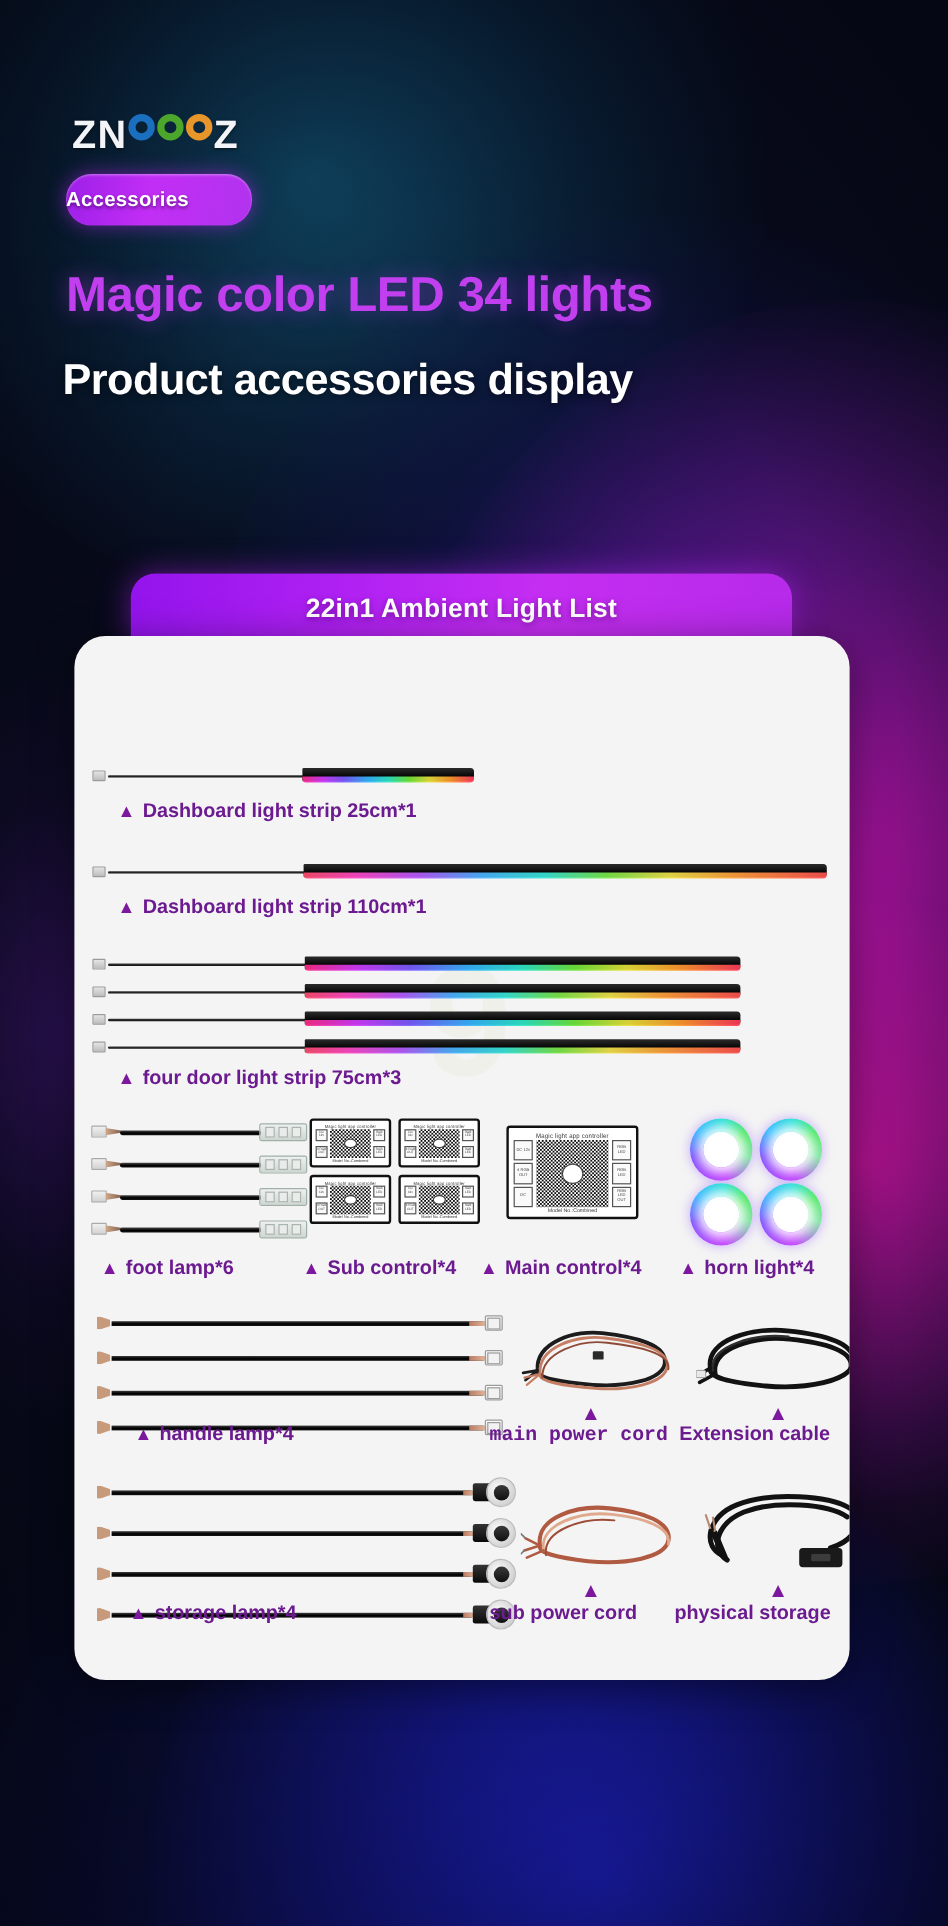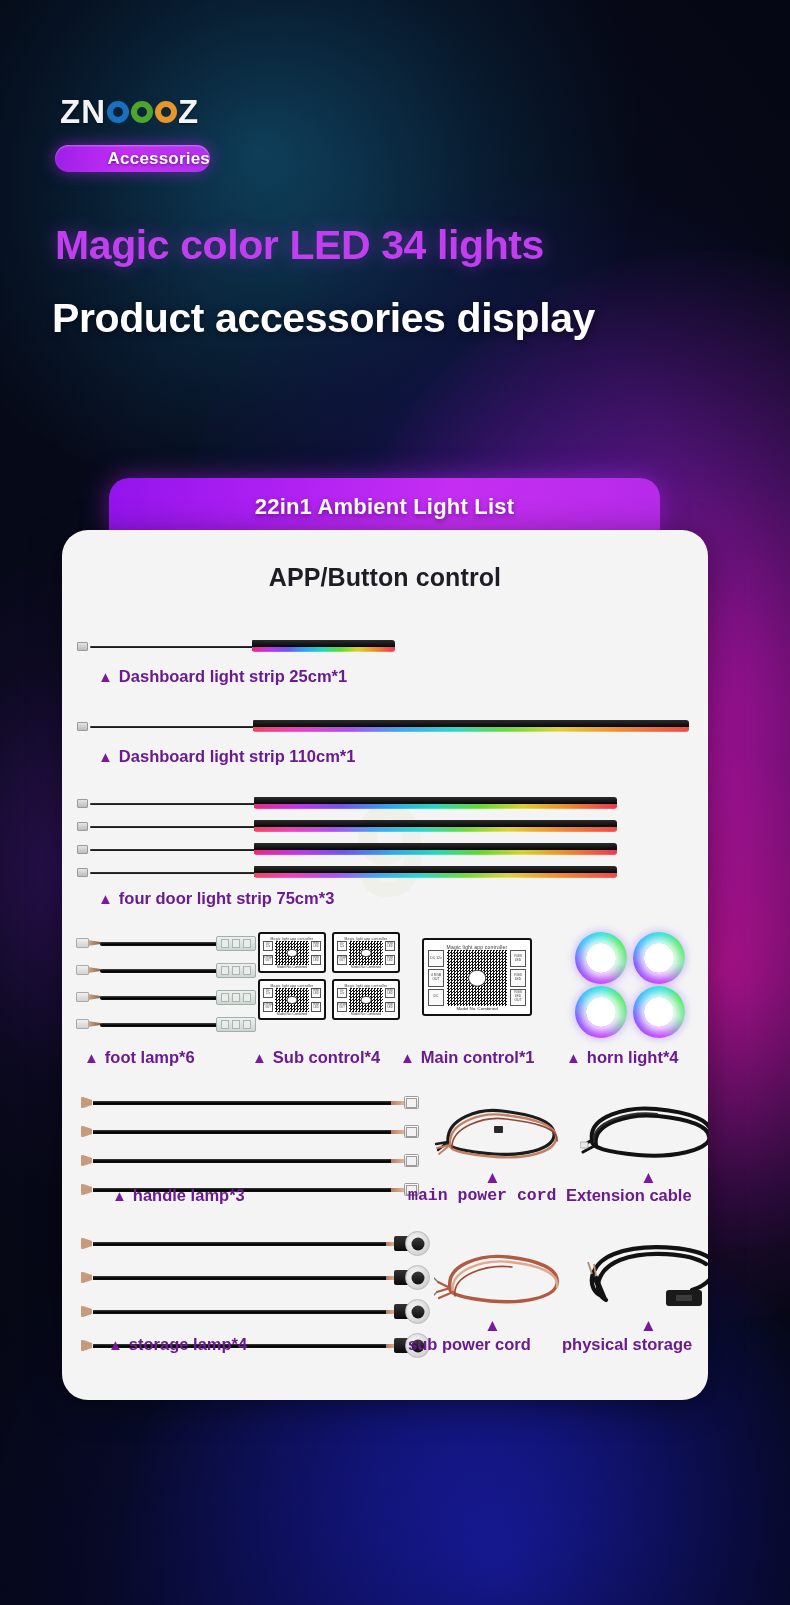--- a/index.html
+++ b/index.html
@@ -38,41 +38,41 @@
     left:-180px; top:560px; width:520px; height:620px;
     background:radial-gradient(ellipse at center, rgba(62,20,110,.7) 0%, rgba(30,12,60,.3) 48%, rgba(7,12,30,0) 76%);
   }
   .g-deep { position:absolute; inset:0;
     background:radial-gradient(ellipse 120% 70% at 50% 115%, rgba(30,34,210,.55) 0%, rgba(0,0,0,0) 62%); }
   .vignette { position:absolute; inset:0;
     background:radial-gradient(ellipse 95% 75% at 50% 45%, rgba(0,0,0,0) 42%, rgba(2,3,12,.72) 100%); }
 
   
   #content { position:relative; z-index:3; }
-  .logo { position:absolute; left:60px; top:95px; display:flex; align-items:center; }
+  .logo { position:absolute; left:60px; top:95px; display:flex; align-items:flex-start; }
   .logo span { font-size:33px; font-weight:bold; letter-spacing:1px; color:#f2f4f7;
     text-shadow:0 1px 3px rgba(0,0,0,.6); line-height:1; }
   .ring { width:22px; height:22px; border-radius:50%; border:6px solid #888;
     margin:0 1px; display:inline-block; }
   .ring.b { border-color:#1a6fbf; }
   .ring.g { border-color:#4ca62c; }
   .ring.o { border-color:#e8952a; }
 
-  .pill { position:absolute; left:55px; top:145px; width:155px; height:27px;
+  .pill { position:absolute; left:55px; top:145px; width:155px; height:43px;
     border-radius:21px;
     background:linear-gradient(100deg,#9d1fe8 0%,#c22ef5 45%,#b133ee 100%);
     box-shadow:0 0 16px rgba(180,40,240,.55), inset 0 1px 2px rgba(255,255,255,.35);
-    display:flex; align-items:center; justify-content:flex-end; }
+    display:flex; align-items:center; justify-content:flex-start; }
   .pill span { color:#fff; font-size:17px; font-weight:bold; letter-spacing:.2px;
     text-shadow:0 1px 3px rgba(60,0,90,.7); }
 
   .t1 { position:absolute; left:55px; top:222px; font-size:41px; font-weight:bold;
     color:#c23ff0; letter-spacing:-.4px;
     text-shadow:0 0 18px rgba(190,60,250,.45); white-space:nowrap; }
-  .t2 { position:absolute; left:52px; top:295px; font-size:41px; font-weight:bold;
+  .t2 { position:absolute; left:52px; top:295px; font-size:36px; font-weight:bold;
     color:#ffffff; letter-spacing:-.4px;
     text-shadow:0 2px 7px rgba(0,0,0,.55); white-space:nowrap; }
 
   
   .banner { position:absolute; left:109px; top:478px; width:551px; height:58px;
     border-radius:20px 20px 0 0;
     background:linear-gradient(98deg,#9314ec 0%,#ae20f2 30%,#c52ef2 62%,#b62ae9 100%);
     box-shadow:0 0 26px rgba(170,35,235,.55);
     display:flex; align-items:center; justify-content:center; }
   .banner span { color:#fff; font-size:22px; font-weight:bold; letter-spacing:.2px;
@@ -206,21 +206,20 @@
   </div>
 
   <div class="t1">Magic color LED 34 lights</div>
   <div class="t2">Product accessories display</div>
 
   <div class="banner">
     <span>22in1 Ambient Light List</span>
   </div>
 
   <div class="card">
-    <div class="card-title">APP/Button control</div>
     <div class="watermark">9</div>
 
     <div class="strip-wrap" style="position:absolute;left:15px;top:108px;width:320px;">
       <div class="conn"></div>
       <div class="wire" style="left:13px;width:165px;"></div>
       <div class="bar" style="left:175px;width:143px;">
         <div class="rgb"></div>
       </div>
     </div>
     <div class="lblrow" style="position:absolute;left:36px;top:137px;">
@@ -409,21 +408,21 @@
     <div class="lblrow" style="position:absolute;left:22px;top:518px;">
       <span class="tri">▲</span>
       <span class="lbl">foot lamp*6</span>
     </div>
     <div class="lblrow" style="position:absolute;left:190px;top:518px;">
       <span class="tri">▲</span>
       <span class="lbl">Sub control*4</span>
     </div>
     <div class="lblrow" style="position:absolute;left:338px;top:518px;">
       <span class="tri">▲</span>
-      <span class="lbl">Main control*1</span>
+      <span class="lbl">Main control*4</span>
     </div>
     <div class="lblrow" style="position:absolute;left:504px;top:518px;">
       <span class="tri">▲</span>
       <span class="lbl">horn light*4</span>
     </div>
 
     <div style="position:absolute;left:14px;top:566px;width:345px;">
       <div class="hcable" style="margin-bottom:16px;">
         <div class="tip"></div>
         <div class="body" style="left:17px;width:310px;"></div>
@@ -471,21 +470,21 @@
       </g>
       <path d="M12,42 L2,48 M16,47 L3,54" stroke="#121212" stroke-width="3" fill="none" stroke-linecap="round"></path>
       <rect x="0" y="44" width="8" height="6" rx="1" fill="#e8e8e8" stroke="#999" stroke-width=".8"></rect>
     </svg>
 
     <div style="position:absolute;left:422px;top:638px;color:#7b189e;font-size:17px;">▲</div>
     <div style="position:absolute;left:578px;top:638px;color:#7b189e;font-size:17px;">▲</div>
 
     <div class="lblrow" style="position:absolute;left:50px;top:656px;">
       <span class="tri">▲</span>
-      <span class="lbl">handle lamp*3</span>
+      <span class="lbl">handle lamp*4</span>
     </div>
     <div class="lbl" style="position:absolute;left:346px;top:656px;font-family:Liberation Mono, monospace;">main power cord</div>
     <div class="lbl" style="position:absolute;left:504px;top:656px;">Extension cable</div>
 
     <div style="position:absolute;left:14px;top:707px;width:350px;">
       <div class="hcable" style="margin-bottom:21px;">
         <div class="tip"></div>
         <div class="body" style="left:17px;width:300px;"></div>
         <div class="red" style="left:310px;width:10px;"></div>
         <div class="slhead" style="left:318px;">

